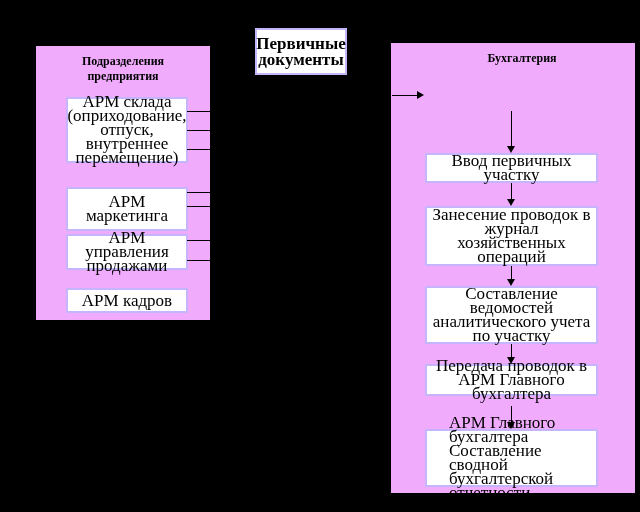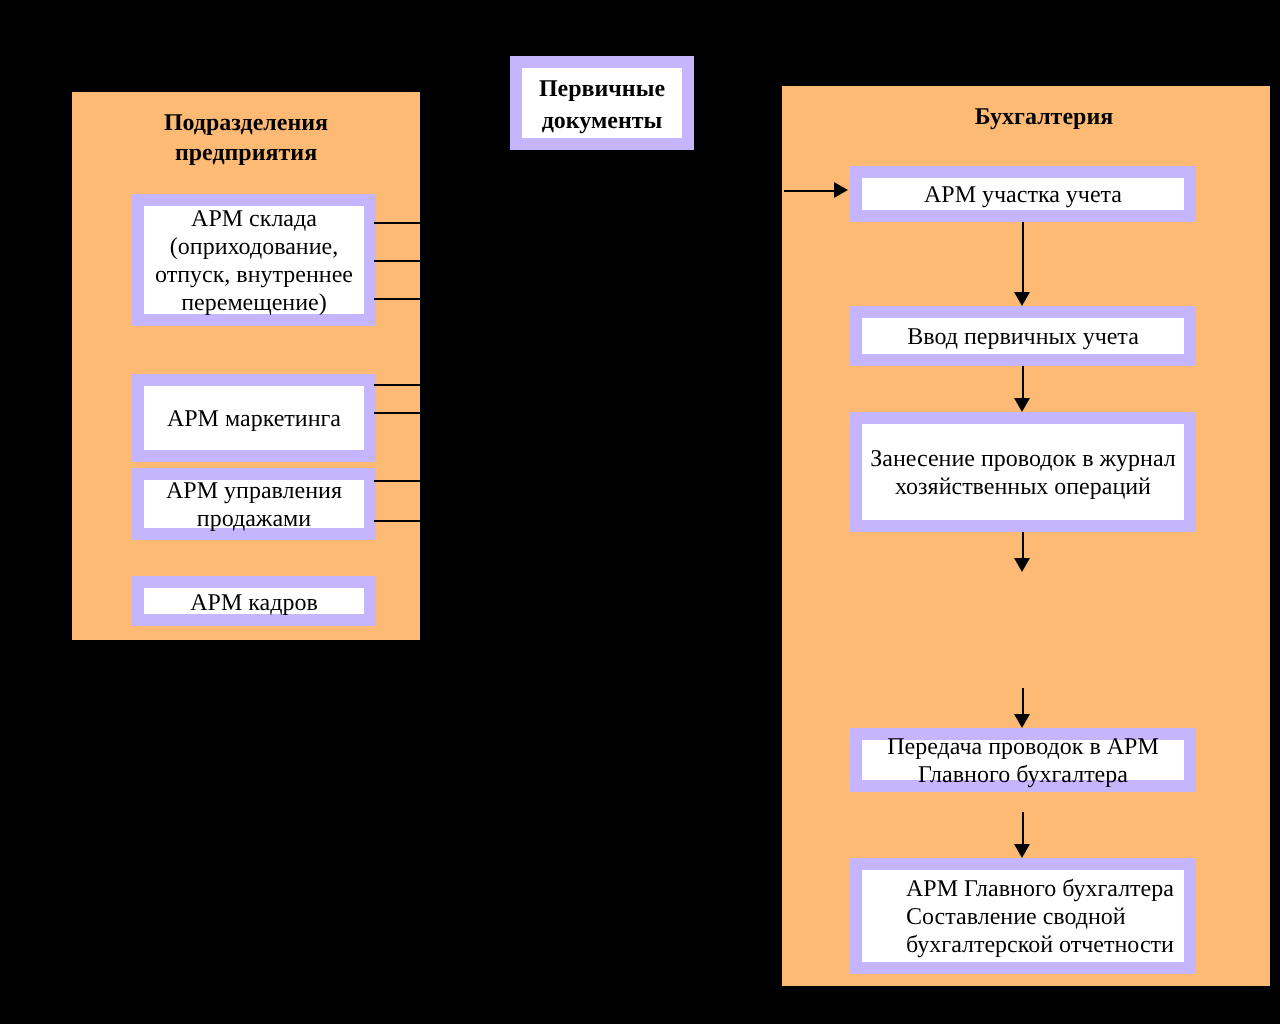--- a/index.html
+++ b/index.html
@@ -11,46 +11,46 @@
     position: relative;
     width: 640px;
     height: 512px;
     background: #000000;
     overflow: hidden;
     font-family: "Liberation Serif", "DejaVu Serif", serif;
     color: #000000;
   }
   .panel {
     position: absolute;
-    background: #fdba74;
+    background: #f0abfc;
     border: 1px solid #000000;
     box-sizing: border-box;
   }
   .panel-title {
     position: absolute;
     left: 0;
     right: 0;
     text-align: center;
     font-weight: bold;
     font-size: 12px;
     line-height: 15px;
   }
   .panel-title .wrap {
     display: inline-block;
   }
   .box {
     position: absolute;
     background: #ffffff;
-    border: 6px solid #c4b5fd;
+    border: 2px solid #c4b5fd;
     box-sizing: border-box;
     display: flex;
     align-items: center;
     justify-content: center;
     text-align: center;
-    font-size: 12px;
+    font-size: 17px;
     line-height: 14px;
     padding: 1px 2px;
   }
   .box.left-align {
     justify-content: flex-start;
     text-align: left;
     white-space: pre-line;
     padding-left: 22px;
   }
   .hline {
@@ -105,26 +105,26 @@
     <div class="hline" style="left:151px; top:160px; width:23px;"></div>
     <div class="hline" style="left:151px; top:194px; width:23px;"></div>
     <div class="hline" style="left:151px; top:214px; width:23px;"></div>
   </div>
 
   <div class="box" style="left:255px; top:28px; width:92px; height:47px; font-weight:bold; line-height:16px;">Первичные документы</div>
 
   <div class="panel" style="left:390px; top:42px; width:246px; height:452px;">
     <div class="panel-title" style="top:8px;margin-left:18px;">Бухгалтерия</div>
 
-    <div class="box" style="left:34px; top:40px; width:173px; height:28px;">АРМ участка учета</div>
 
-    <div class="box" style="left:34px; top:110px; width:173px; height:30px;">Ввод первичных учета</div>
+    <div class="box" style="left:34px; top:110px; width:173px; height:30px;">Ввод первичных участку</div>
 
     <div class="box" style="left:34px; top:163px; width:173px; height:60px;">Занесение проводок в журнал хозяйственных операций</div>
 
+    <div class="box" style="left:34px; top:243px; width:173px; height:58px;">Составление ведомостей аналитического учета по участку</div>
 
     <div class="box" style="left:34px; top:321px; width:173px; height:32px;">Передача проводок в АРМ Главного бухгалтера</div>
 
     <div class="box left-align" style="left:34px; top:386px; width:173px; height:58px;">АРМ Главного бухгалтера
 Составление сводной бухгалтерской отчетности</div>
 
     <div class="vline" style="left:120px; top:68px;  height:35px;"></div>
     <div class="head-down" style="left:116px; top:103px;"></div>
 
     <div class="vline" style="left:120px; top:140px; height:16px;"></div>

